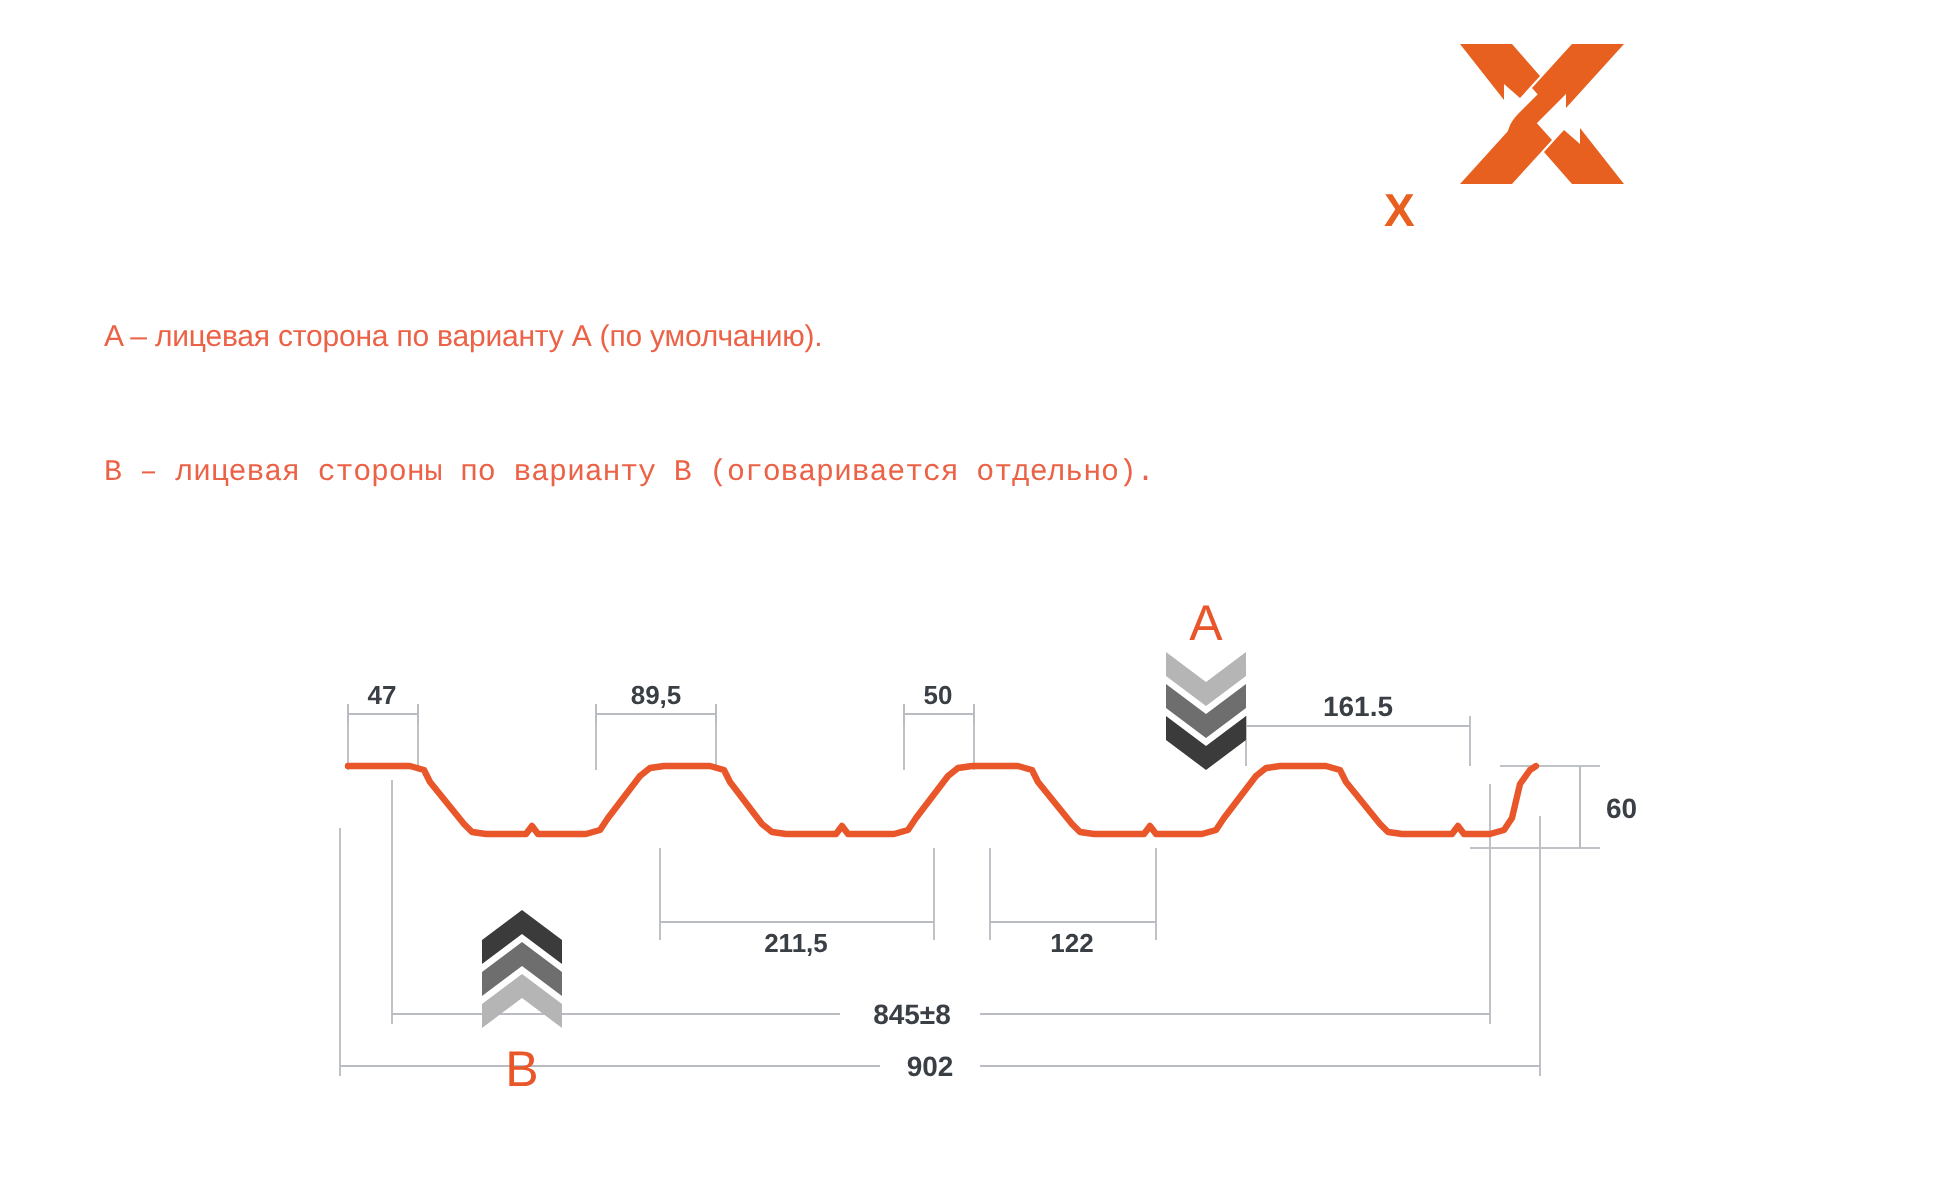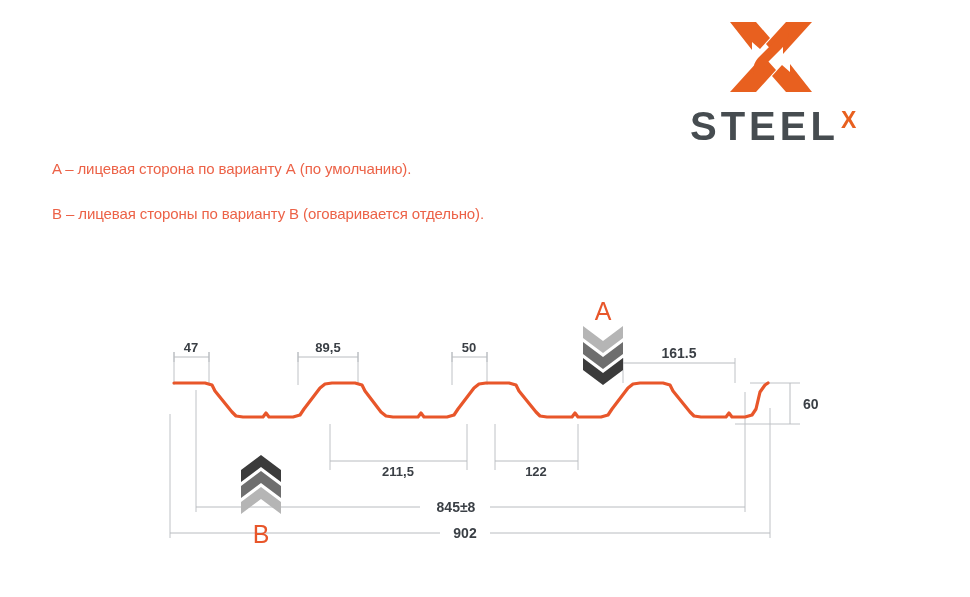--- a/index.html
+++ b/index.html
@@ -62,21 +62,21 @@
   .legend-line {
     position: absolute;
     left: 52px;
     font-family: "Liberation Sans", sans-serif;
     font-size: 15px;
     color: #ec6247;
     white-space: nowrap;
     letter-spacing: -0.1px;
   }
   #legend-line-a { top: 160px; }
-  #legend-line-b { top: 205px; }
+  #legend-line-b { top: 228px; font-family: Liberation Mono, monospace; }
 
   
   #drawing {
     position: absolute;
     left: 0px;
     top: 275px;
     width: 970px;
     height: 290px;
   }
   #drawing svg { display: block; }
@@ -113,21 +113,20 @@
 
       <polygon points="0,74 26,74 46,52 37,42 29,50 29,42 0,74"></polygon>
 
       <polygon points="82,74 56,74 42,58 52,47 60,54 60,46 82,74"></polygon>
 
       <path d="M48,14 L58,14 C58,14 60,22 52,30 L38,44 C32,50 34,56 34,56 L24,56 C24,56 21,47 29,39 L43,25 C49,19 48,14 48,14 Z"></path>
     </g>
   </svg>
 
   <div id="logo-wordmark">
-    <span id="logo-steel-text">STEEL</span>
     <span id="logo-x-sup">X</span>
   </div>
 </div>
 
 <div class="legend-line" id="legend-line-a">A – лицевая сторона по варианту А (по умолчанию).</div>
 <div class="legend-line" id="legend-line-b">B – лицевая стороны по варианту B (оговаривается отдельно).</div>
 
 <div id="drawing">
 <svg width="970" height="290" viewBox="0 275 970 290" xmlns="http://www.w3.org/2000/svg">
 

